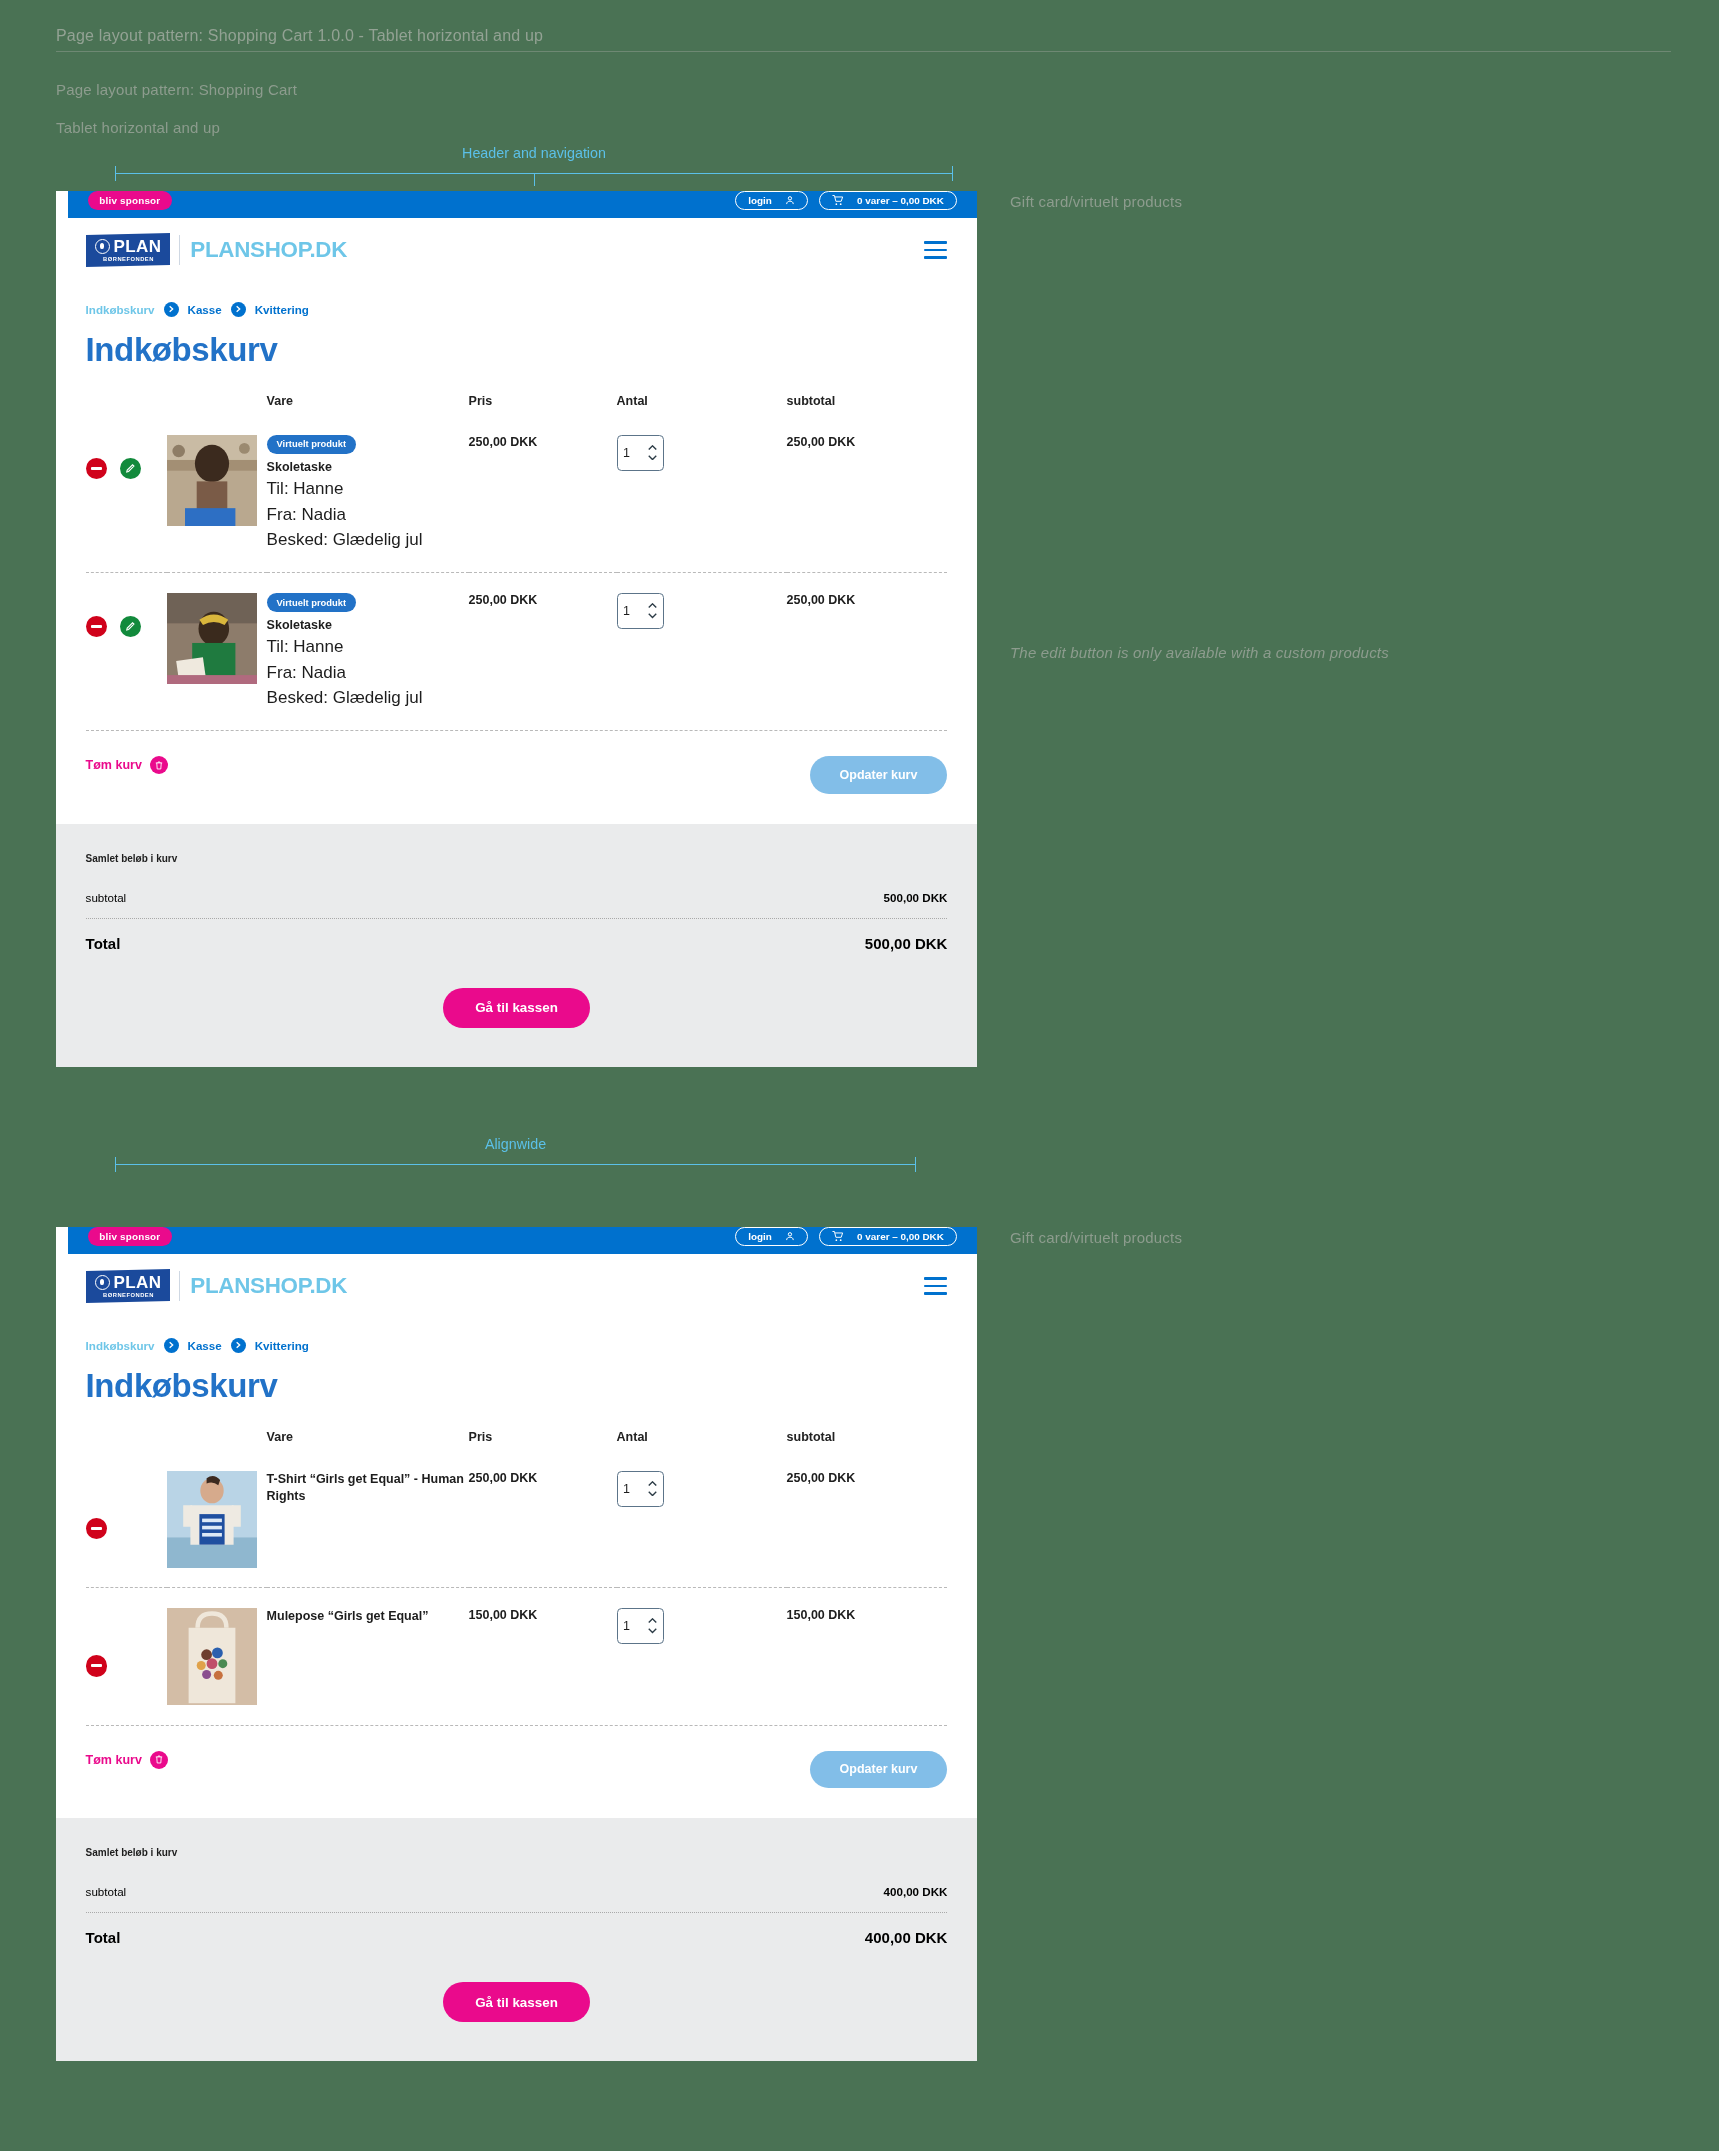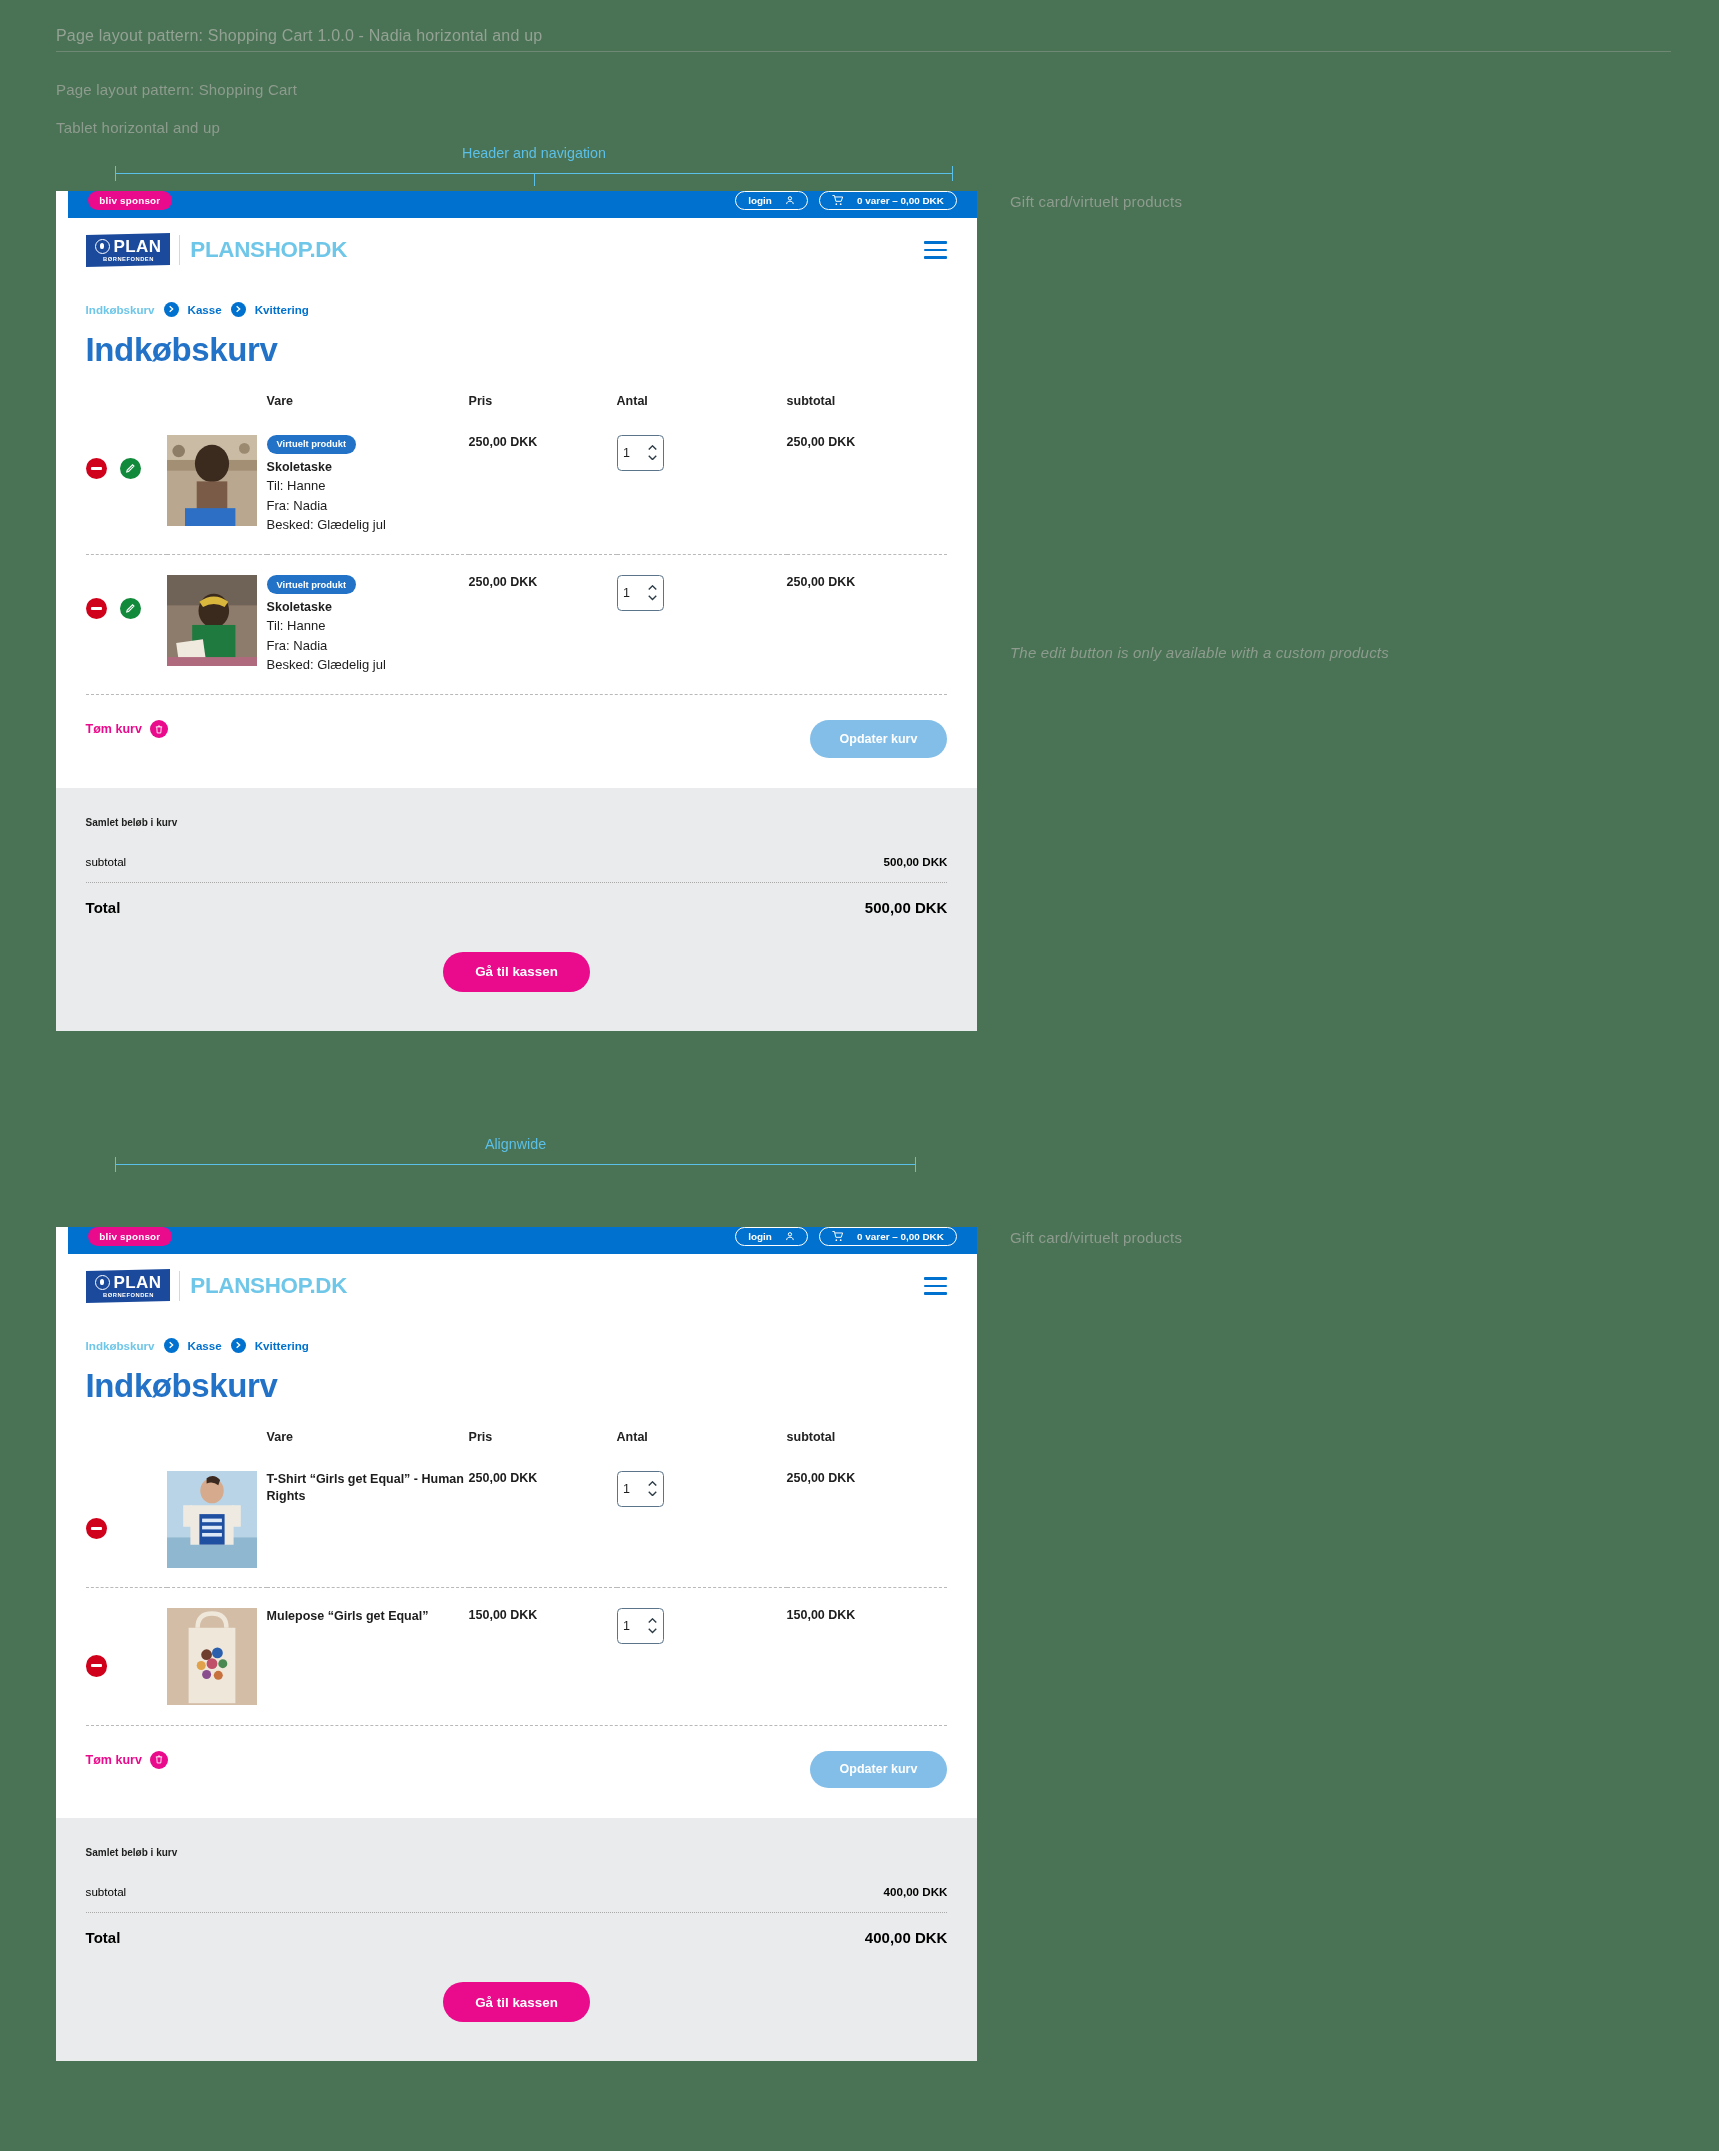--- a/index.html
+++ b/index.html
@@ -265,21 +265,21 @@
     display: inline-block;
     background: #2272c7;
     color: #fff;
     font-size: 9.4px;
     font-weight: bold;
     border-radius: 18px;
     padding: 3.6px 9.9px 4.5px;
     margin-bottom: 5.4px;
   }
   .prod-name { font-weight: bold; font-size: 12.5px; line-height: 1.35; }
-  .prod-meta { font-size: 13px; line-height: 1.5; }
+  .prod-meta { font-size: 17px; line-height: 1.5; }
 
   .price { font-size: 12.5px; font-weight: bold; }
 
   .qty {
     width: 47px; height: 36px;
     border: 1.2px solid #5c7489;
     border-radius: 4.5px;
     display: flex;
     align-items: center;
     padding: 0 5.4px;
@@ -363,21 +363,21 @@
     padding: 12.5px 32px;
     cursor: pointer;
     font-family: inherit;
   }
 </style>
 </head>
 <body>
 
 <div class="canvas">
 
-  <div class="anno title" style="left:56px; top:27px;">Page layout pattern: Shopping Cart 1.0.0 - Nadia horizontal and up</div>
+  <div class="anno title" style="left:56px; top:27px;">Page layout pattern: Shopping Cart 1.0.0 - Tablet horizontal and up</div>
   <div class="anno-rule" style="left:56px; top:51px; width:1615px;"></div>
 
   <div class="anno" style="left:56px; top:81px;">Page layout pattern: Shopping Cart</div>
   <div class="anno" style="left:56px; top:119px;">Tablet horizontal and up</div>
 
   <div class="measure" style="left:115px; top:166px; width:838px; height:16px;">
     <div class="label">Header and navigation</div>
     <div class="line"></div>
     <div class="cap l"></div>
     <div class="cap r"></div>

